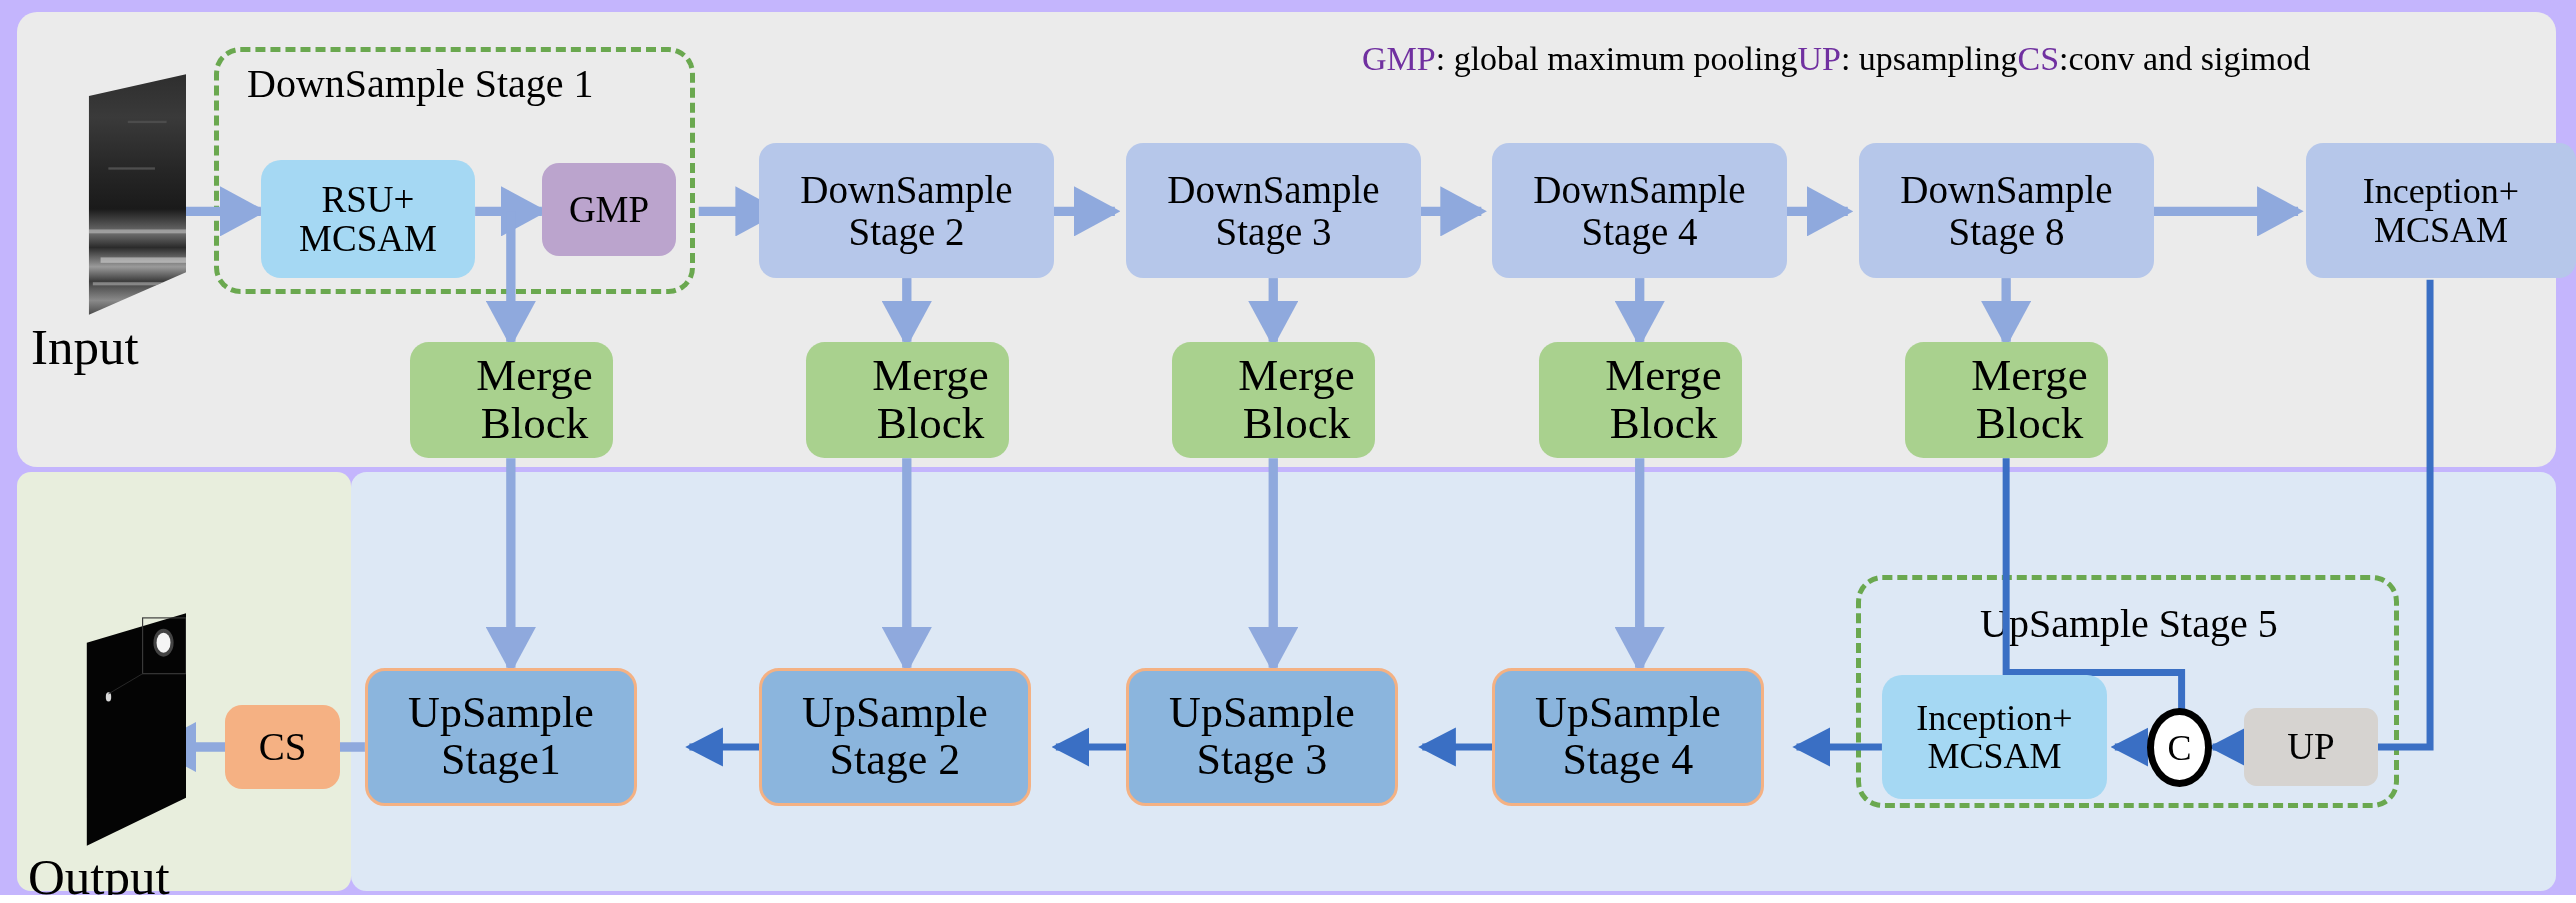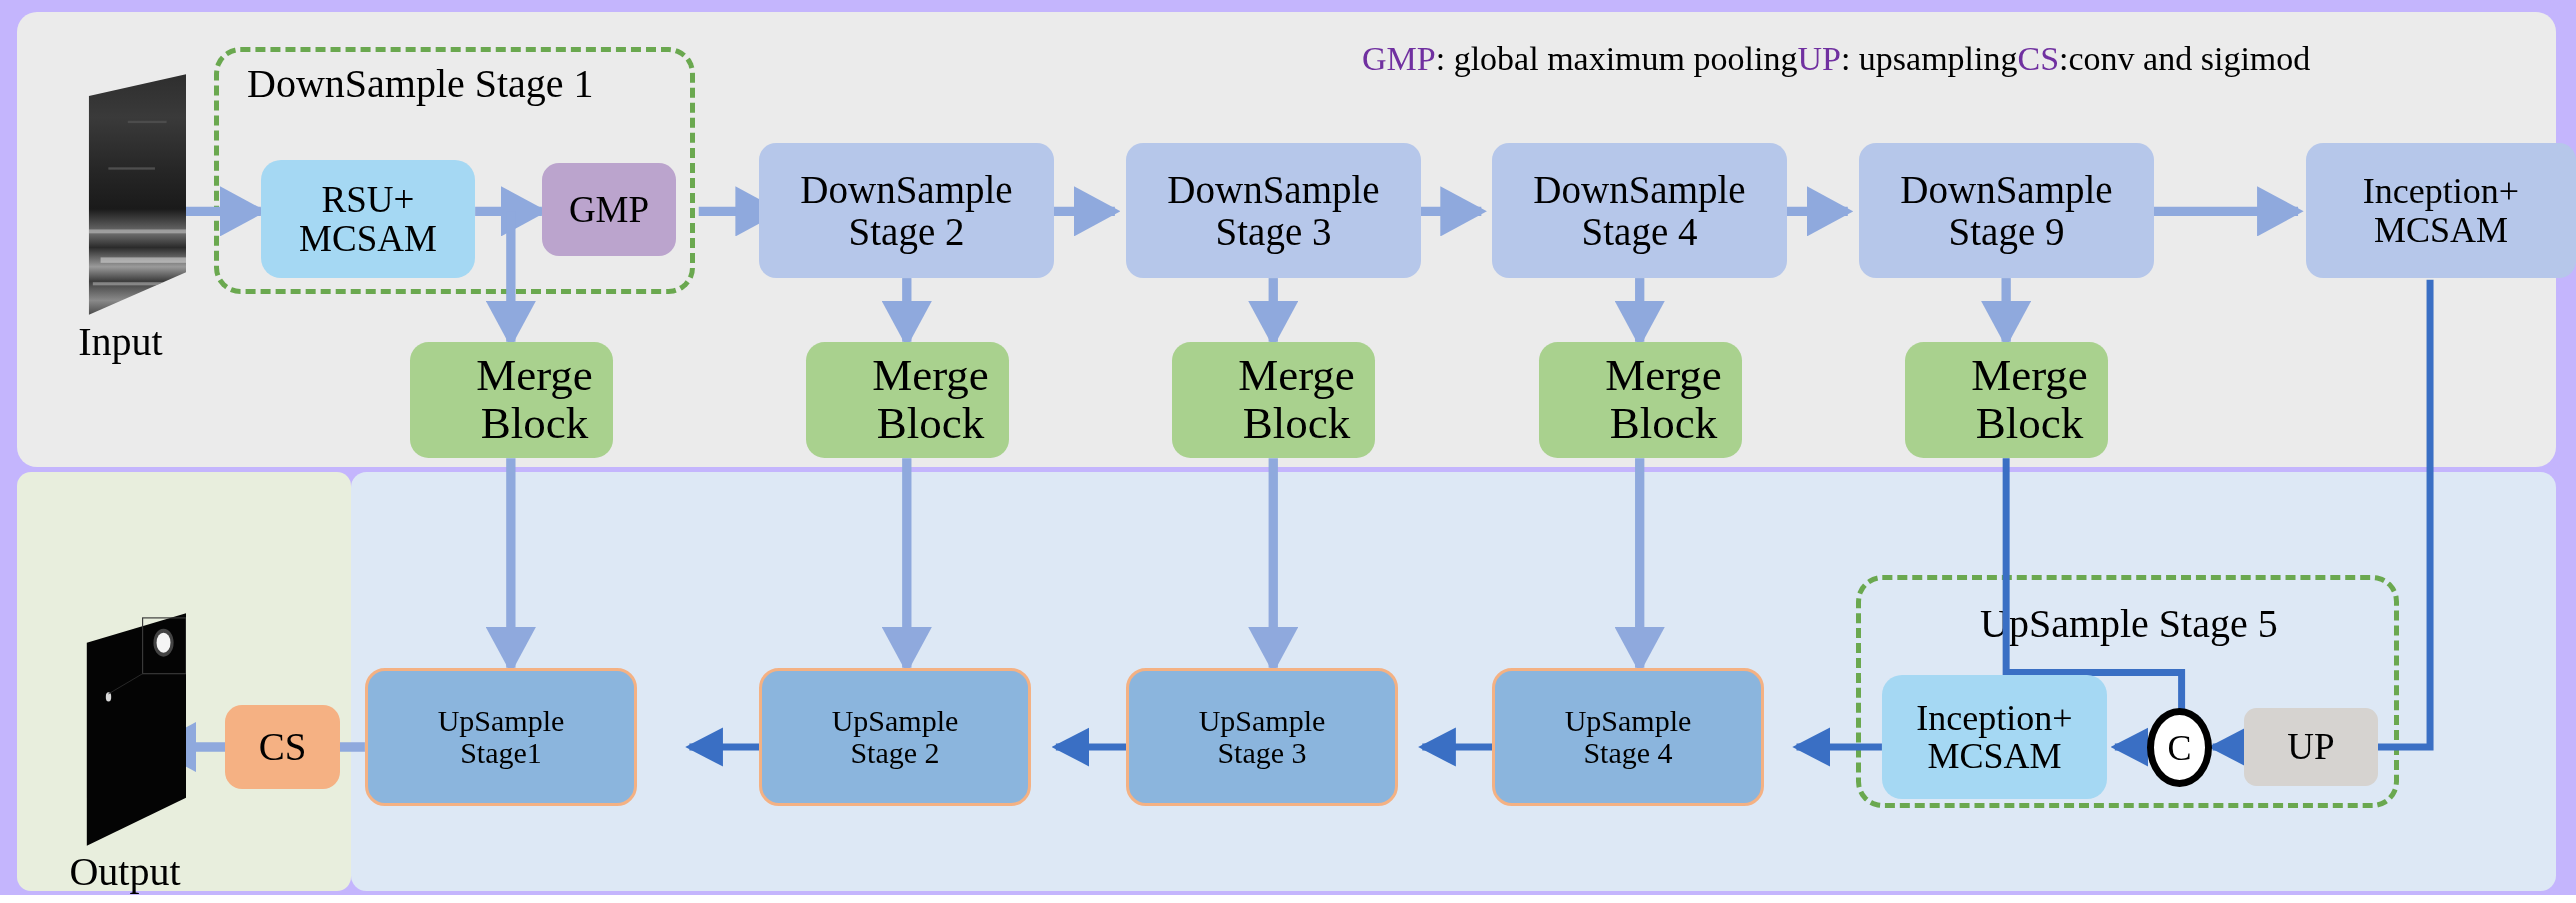--- a/index.html
+++ b/index.html
@@ -18,36 +18,36 @@
   .dashlabel{position:absolute;color:#000;font-size:40px;line-height:1;white-space:nowrap;text-align:center;}
 
   .node{position:absolute;box-sizing:border-box;display:flex;align-items:center;
         justify-content:center;text-align:center;color:#000;line-height:1.06;}
   .node span{display:block;}
 
   .n-ds{background:#b6c7ea;border-radius:17px;font-size:39px;}
   .n-rsu{background:#a5d8f3;border-radius:20px;font-size:37px;margin-top:8px;}
   .n-gmp{background:#bba4cd;border-radius:17px;font-size:37px;}
   .n-merge{background:#a9d18e;border-radius:18.6px;font-size:45px;padding-left:46px;}
-  .n-us{background:#8bb5dd;border:3.9px solid #f4b183;border-radius:20px;font-size:30px;}
+  .n-us{background:#8bb5dd;border:3.9px solid #f4b183;border-radius:20px;font-size:44px;}
   .n-incep-b{background:#a5d8f3;border-radius:20px;font-size:36px;}
   .n-up{background:#d6d3d0;border-radius:12.4px;font-size:37px;}
   .n-cs{background:#f5b183;border-radius:17px;font-size:39px;}
 
   .concat{position:absolute;background:#ffffff;border:7px solid #000;border-radius:50%;
           display:flex;align-items:center;justify-content:center;font-size:36px;color:#000;
           box-sizing:border-box;}
 
   svg.links{position:absolute;left:0;top:0;width:2576px;height:904px;overflow:visible;}
 
   .legend{position:absolute;white-space:nowrap;font-size:34px;color:#000;}
   .legend b{color:#7030a0;font-weight:normal;}
 
   .imgwrap{position:absolute;}
-  .imglabel{position:absolute;font-size:40px;color:#000;text-align:center;}
+  .imglabel{position:absolute;font-size:51px;color:#000;}
 </style>
 </head>
 <body>
 
 <div id="stage">
 
   <div class="panel" id="panel-top"></div>
   <div class="panel" id="panel-green"></div>
   <div class="panel" id="panel-blue"></div>
 
@@ -181,21 +181,21 @@
   </div>
   <div class="node n-ds" style="left:1492px;top:143px;width:295px;height:135px;">
     <div>
         <span>DownSample</span>
         <span>Stage 4</span>
       </div>
   </div>
   <div class="node n-ds" style="left:1859px;top:143px;width:295px;height:135px;">
     <div>
         <span>DownSample</span>
-        <span>Stage 9</span>
+        <span>Stage 8</span>
       </div>
   </div>
 
   <div class="node n-ds" style="left:2306px;top:143px;width:270px;height:135px;font-size:36px;">
     <div>
         <span>Inception+</span>
         <span>MCSAM</span>
       </div>
   </div>
 

